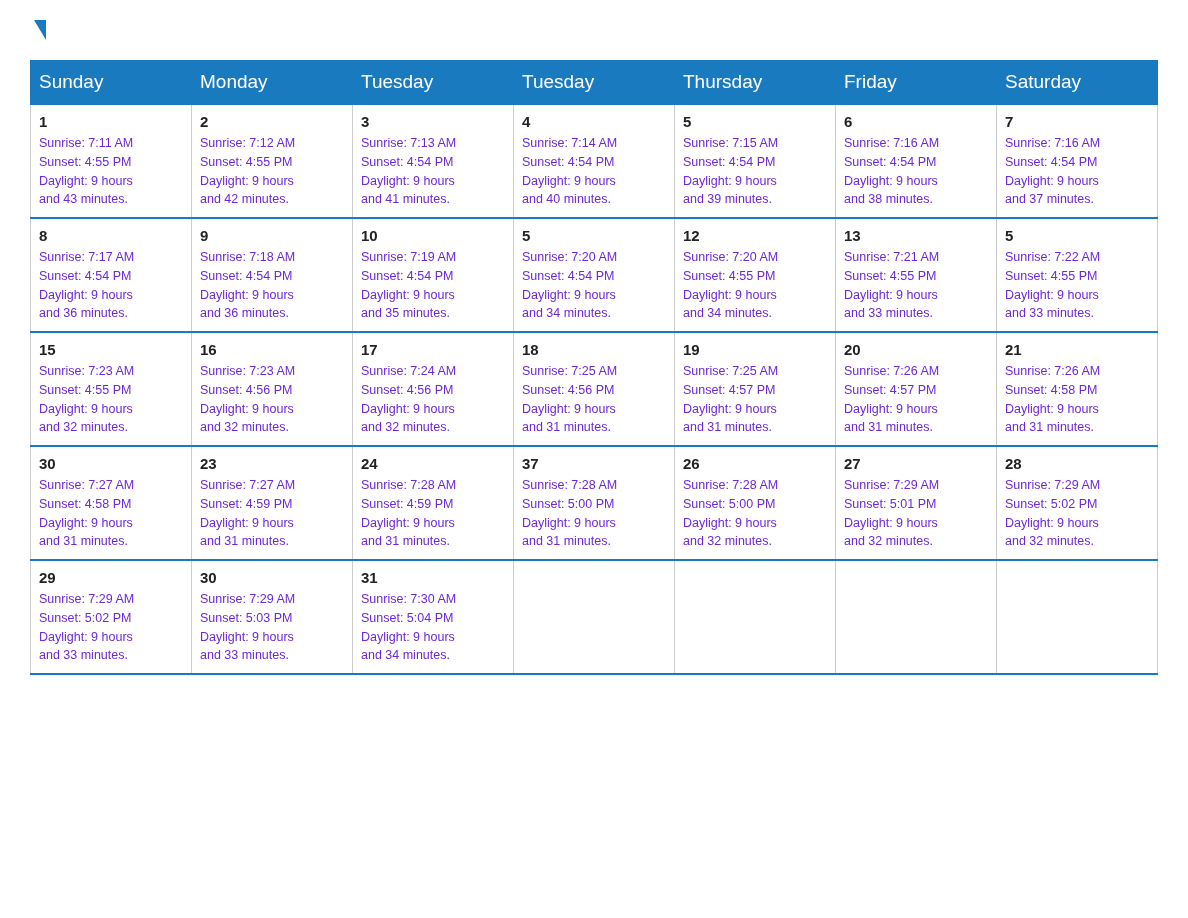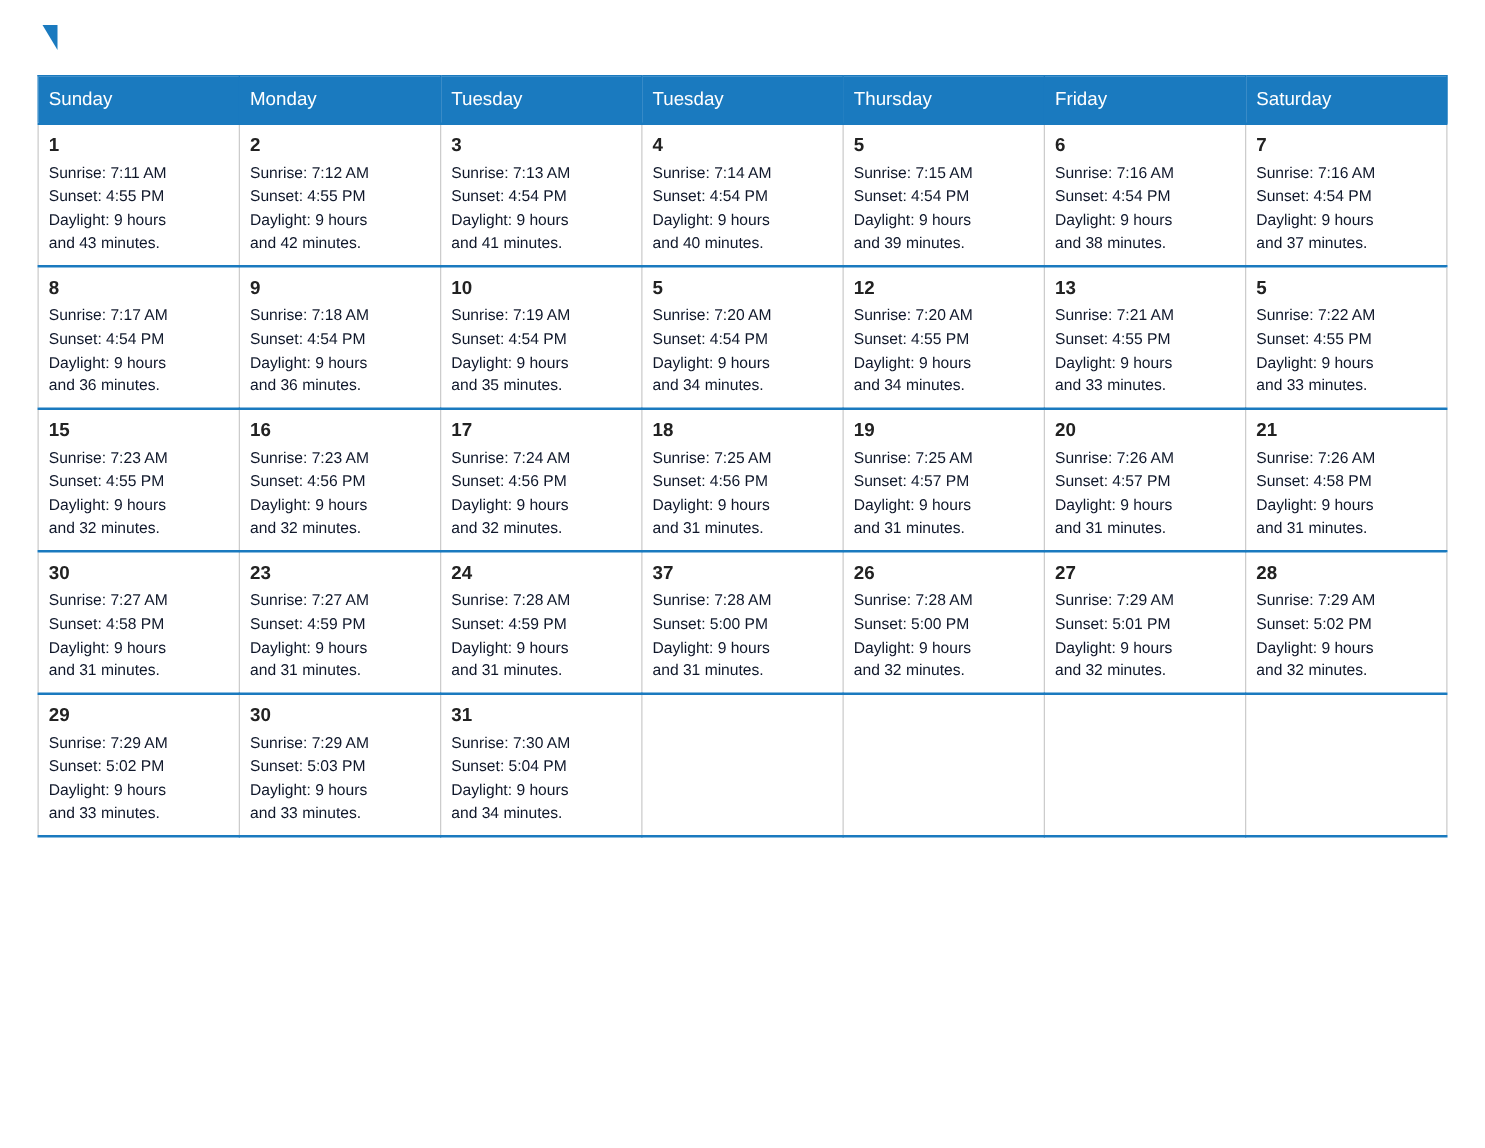--- a/index.html
+++ b/index.html
@@ -60,21 +60,21 @@
     }
     .calendar {
       width: 100%;
       border-collapse: collapse;
     }
     .calendar th {
       background-color: #1a7abf;
       color: #fff;
       padding: 10px 8px;
       text-align: left;
-      font-size: 15px;
+      font-size: 19px;
       font-weight: normal;
       border: 1px solid #1a7abf;
     }
     .calendar td {
       border: 1px solid #ccc;
       padding: 8px 8px;
       vertical-align: top;
       width: calc(100% / 7);
       min-height: 100px;
     }
@@ -82,21 +82,21 @@
       border-bottom: 2px solid #1a7abf;
     }
     .day-number {
       font-size: 15px;
       font-weight: bold;
       color: #222;
       margin-bottom: 4px;
     }
     .day-info {
       font-size: 12.5px;
-      color: #0f172a;
+      color: #6d28d9;
       line-height: 1.5;
     }
     .empty {
       background: #fff;
     }
   </style>
 </head>
 <body>
 
 <div class="header">

